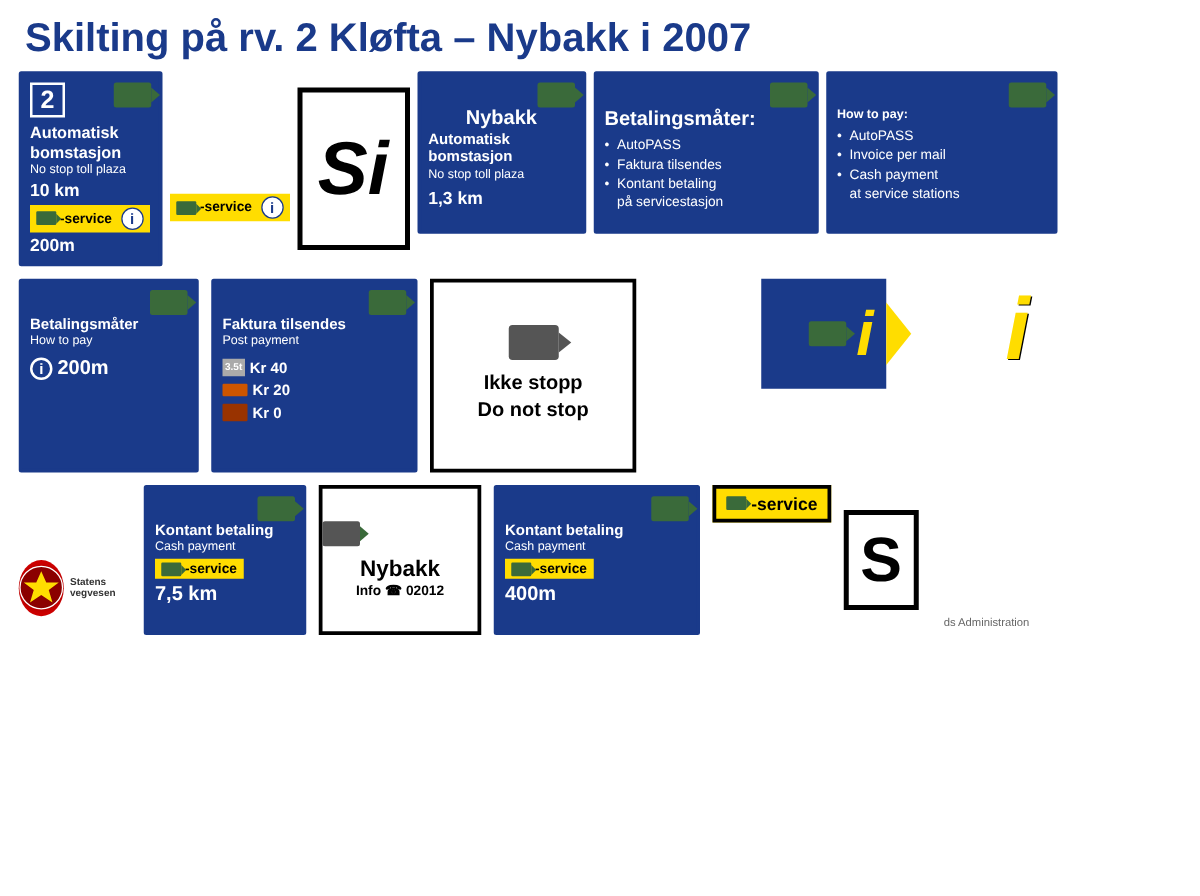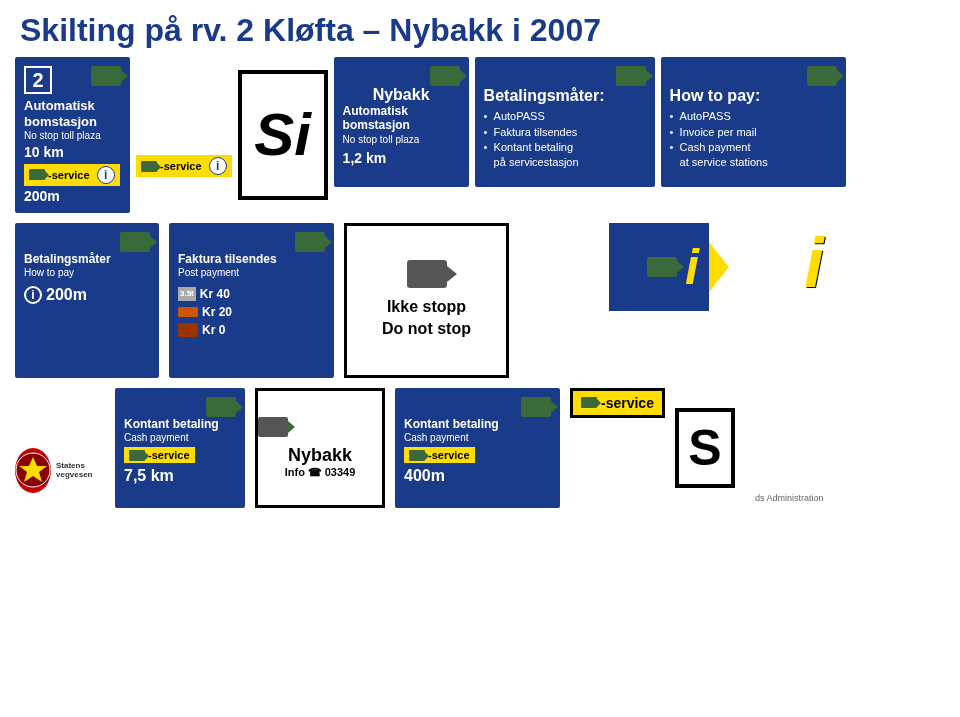--- a/index.html
+++ b/index.html
@@ -420,21 +420,21 @@
     </div>
 
     <div class="sign-box nybakk-sign">
       <div style="display:flex; justify-content:flex-end;">
         <div class="cam-box"></div>
       </div>
       <div class="nybakk-title">Nybakk</div>
       <div class="sign-title" style="font-size:12px;">Automatisk</div>
       <div class="sign-title" style="font-size:12px;">bomstasjon</div>
       <div class="sign-subtitle">No stop toll plaza</div>
-      <div class="sign-title" style="margin-top:4px; font-size:14px;">1,2 km</div>
+      <div class="sign-title" style="margin-top:4px; font-size:14px;">1,3 km</div>
     </div>
 
     <div class="sign-box betalings-sign">
       <div style="display:flex; justify-content:flex-end;">
         <div class="cam-box"></div>
       </div>
       <div class="sign-title" style="font-size:16px; margin-bottom:4px;">Betalingsmåter:</div>
       <ul class="bullet-list">
         <li>AutoPASS</li>
         <li>Faktura tilsendes</li>
@@ -442,21 +442,21 @@
           <span>Kontant betaling</span><br>
           <span>på servicestasjon</span>
         </li>
       </ul>
     </div>
 
     <div class="sign-box howtopay-sign">
       <div style="display:flex; justify-content:flex-end;">
         <div class="cam-box"></div>
       </div>
-      <div class="sign-title" style="font-size:16px; margin-bottom:4px;">How to pay:</div>
+      <div class="sign-title" style="font-size:10px; margin-bottom:4px;">How to pay:</div>
       <ul class="bullet-list">
         <li>AutoPASS</li>
         <li>Invoice per mail</li>
         <li>
           <span>Cash payment</span><br>
           <span>at service stations</span>
         </li>
       </ul>
     </div>
 
@@ -548,21 +548,21 @@
         <span class="service-cam"></span>
         <span class="service-tag-text">-service</span>
       </div>
       <div class="distance-text" style="font-size:16px; margin-top:4px;">7,5 km</div>
     </div>
 
     <div class="nybakk-bottom">
       <div class="cam-box" style="background:#555; margin-bottom:8px; align-self:flex-start;"></div>
       <div style="font-size:18px; font-weight:bold;">Nybakk</div>
       <div style="font-size:11px;">
-        <span>Info</span> ☎ <span>03349</span>
+        <span>Info</span> ☎ <span>02012</span>
       </div>
     </div>
 
     <div class="sign-box kontant-blue-sign">
       <div style="display:flex; justify-content:flex-end;">
         <div class="cam-box"></div>
       </div>
       <div class="sign-title" style="font-size:12px;">Kontant betaling</div>
       <div class="sign-subtitle">Cash payment</div>
       <div class="service-tag">

